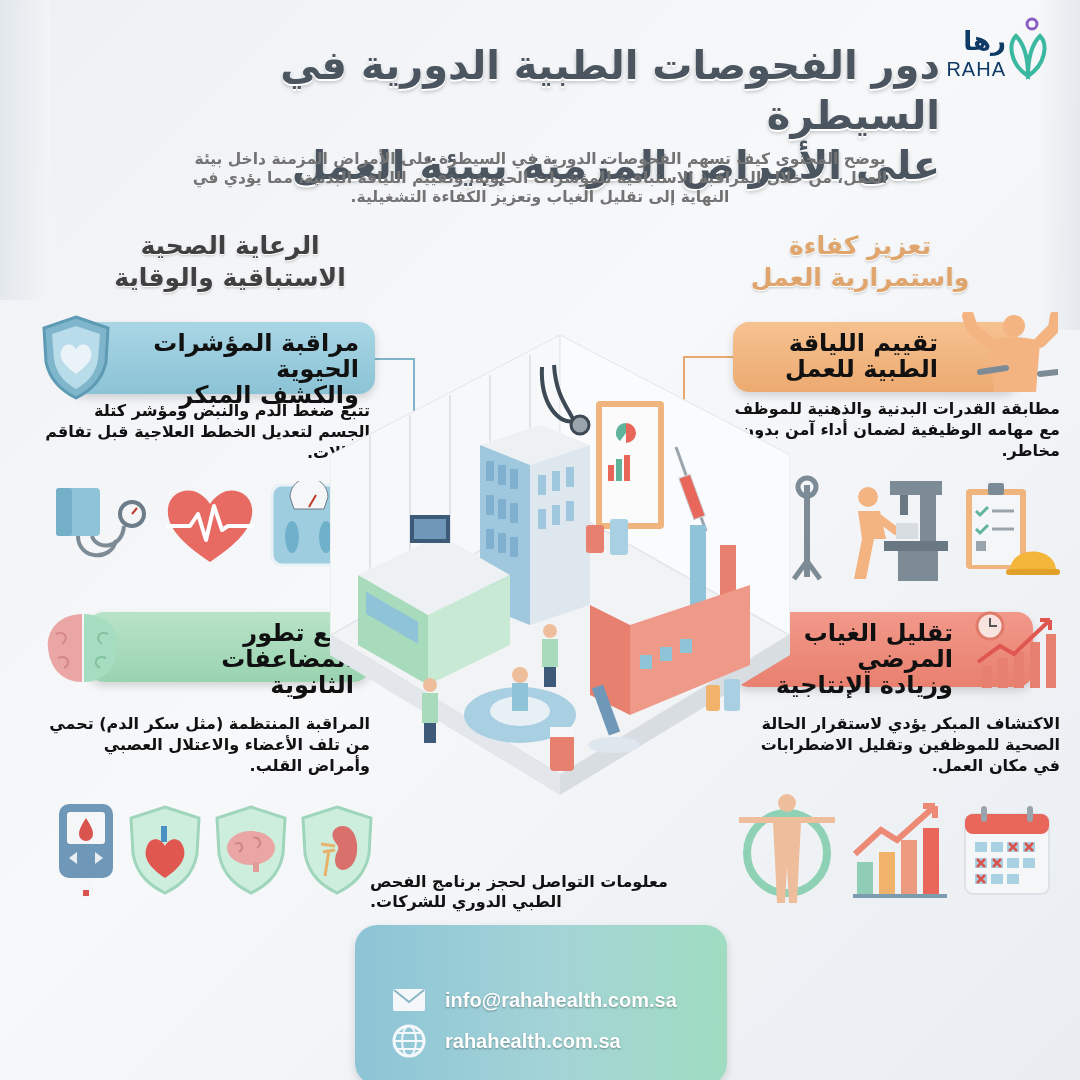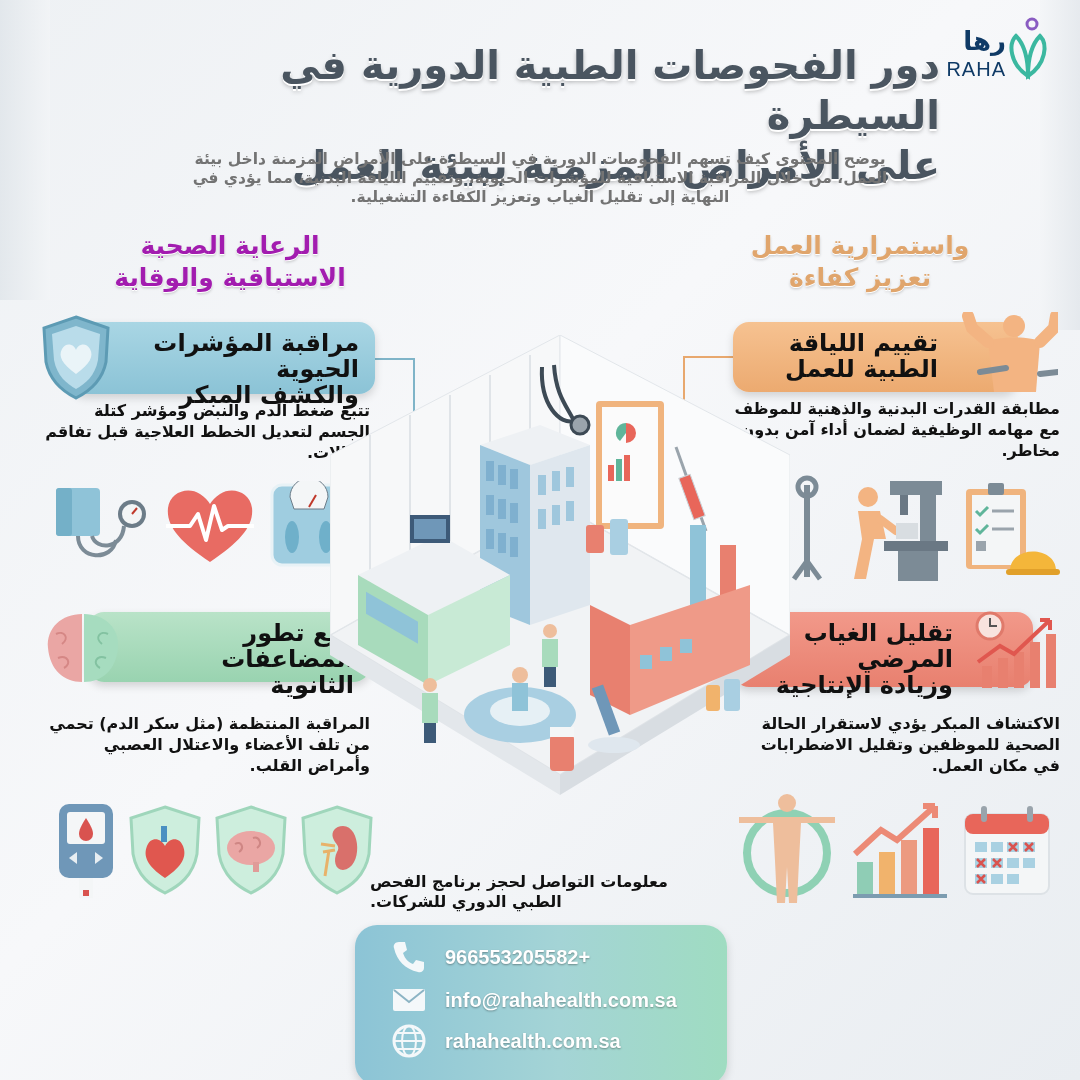--- a/index.html
+++ b/index.html
@@ -28,21 +28,21 @@
     text-shadow: 0 2px 0 #fff, 0 3px 4px rgba(0,0,0,.25);
   }
   .intro {
     left: 190px; top: 150px; width: 700px; text-align: center;
     font-size: 15.5px; font-weight: bold; line-height: 19px; color: #737373;
   }
   .section-h {
     font-size: 25px; font-weight: bold; line-height: 32px; text-align: center;
     text-shadow: 0 1px 0 #fff, 0 2px 3px rgba(0,0,0,.2);
   }
-  .sh-left { left: 90px; top: 230px; width: 280px; color: #a21caf; }
+  .sh-left { left: 90px; top: 230px; width: 280px; color: #404040; }
   .sh-right { left: 720px; top: 230px; width: 280px; color: #e0a56c; }
 
   
   .pill {
     border-radius: 16px; padding: 8px 16px; font-size: 24px; font-weight: bold; line-height: 26px;
     box-shadow: 0 4px 8px rgba(0,0,0,.15); color: #111; text-align: right;
   }
   .p-blue { left: 70px; top: 322px; width: 305px; height: 72px; background: linear-gradient(180deg,#a9d6e4,#8bc3d6); }
   .p-orange { left: 733px; top: 322px; width: 285px; height: 70px; background: linear-gradient(180deg,#f6c291,#ecaa70); padding-right: 80px; }
   .p-green { left: 88px; top: 612px; width: 282px; height: 70px; background: linear-gradient(180deg,#b9e3c8,#99d3b0); }
@@ -104,22 +104,22 @@
   <div>دور الفحوصات الطبية الدورية في السيطرة</div>
   <div>على الأمراض المزمنة ببيئة العمل</div>
 </div>
 <p class="abs intro">يوضح المحتوى كيف تسهم الفحوصات الدورية في السيطرة على الأمراض المزمنة داخل بيئة العمل، من خلال المراقبة الاستباقية للمؤشرات الحيوية، وتقييم اللياقة البدنية، مما يؤدي في النهاية إلى تقليل الغياب وتعزيز الكفاءة التشغيلية.</p>
 
 <div class="abs section-h sh-left">
   <div>الرعاية الصحية</div>
   <div>الاستباقية والوقاية</div>
 </div>
 <div class="abs section-h sh-right">
+  <div>تعزيز كفاءة</div>
   <div>واستمرارية العمل</div>
-  <div>تعزيز كفاءة</div>
 </div>
 
 <div class="abs" style="left:375px;top:358px;width:40px;height:2px;background:#7fb4c8;"></div>
 <div class="abs" style="left:413px;top:358px;width:2px;height:130px;background:#7fb4c8;"></div>
 <div class="abs" style="left:683px;top:356px;width:52px;height:2px;background:#e8a86e;"></div>
 <div class="abs" style="left:683px;top:356px;width:2px;height:100px;background:#e8a86e;"></div>
 
 <div class="abs pill p-blue">
   <div>مراقبة المؤشرات الحيوية</div>
   <div>والكشف المبكر</div>
@@ -412,26 +412,20 @@
     <rect x="376" y="350" width="14" height="26" rx="3" fill="#f1b36c"></rect>
     <rect x="394" y="344" width="16" height="32" rx="3" fill="#a9cfe2"></rect>
   </g>
 </svg>
 
 <div class="abs contact-title">
   <div>معلومات التواصل لحجز برنامج الفحص</div>
   <div>الطبي الدوري للشركات.</div>
 </div>
 <div class="abs contact-card">
-  <div class="contact-row cr1">
-    <svg class="ci" viewBox="0 0 36 36">
-      <path d="M8 3 L14 3 L16 11 L12 14 C14 20 17 23 22 25 L25 21 L33 23 L33 29 C33 32 30 34 27 33 C14 30 6 22 3 9 C2 6 4 3 8 3 Z" fill="#f4f8fa"></path>
-    </svg>
-    <span class="val">966553205582+</span>
-  </div>
   <div class="contact-row cr2">
     <svg class="ci" viewBox="0 0 36 36">
       <rect x="2" y="7" width="32" height="22" rx="2" fill="#f4f8fa"></rect>
       <path d="M3 8 L18 20 L33 8" fill="none" stroke="#8cb4c4" stroke-width="2"></path>
     </svg>
     <span class="val">info@rahahealth.com.sa</span>
   </div>
   <div class="contact-row cr3">
     <svg class="ci" viewBox="0 0 36 36">
       <circle cx="18" cy="18" r="15" fill="none" stroke="#f4f8fa" stroke-width="3"></circle>

